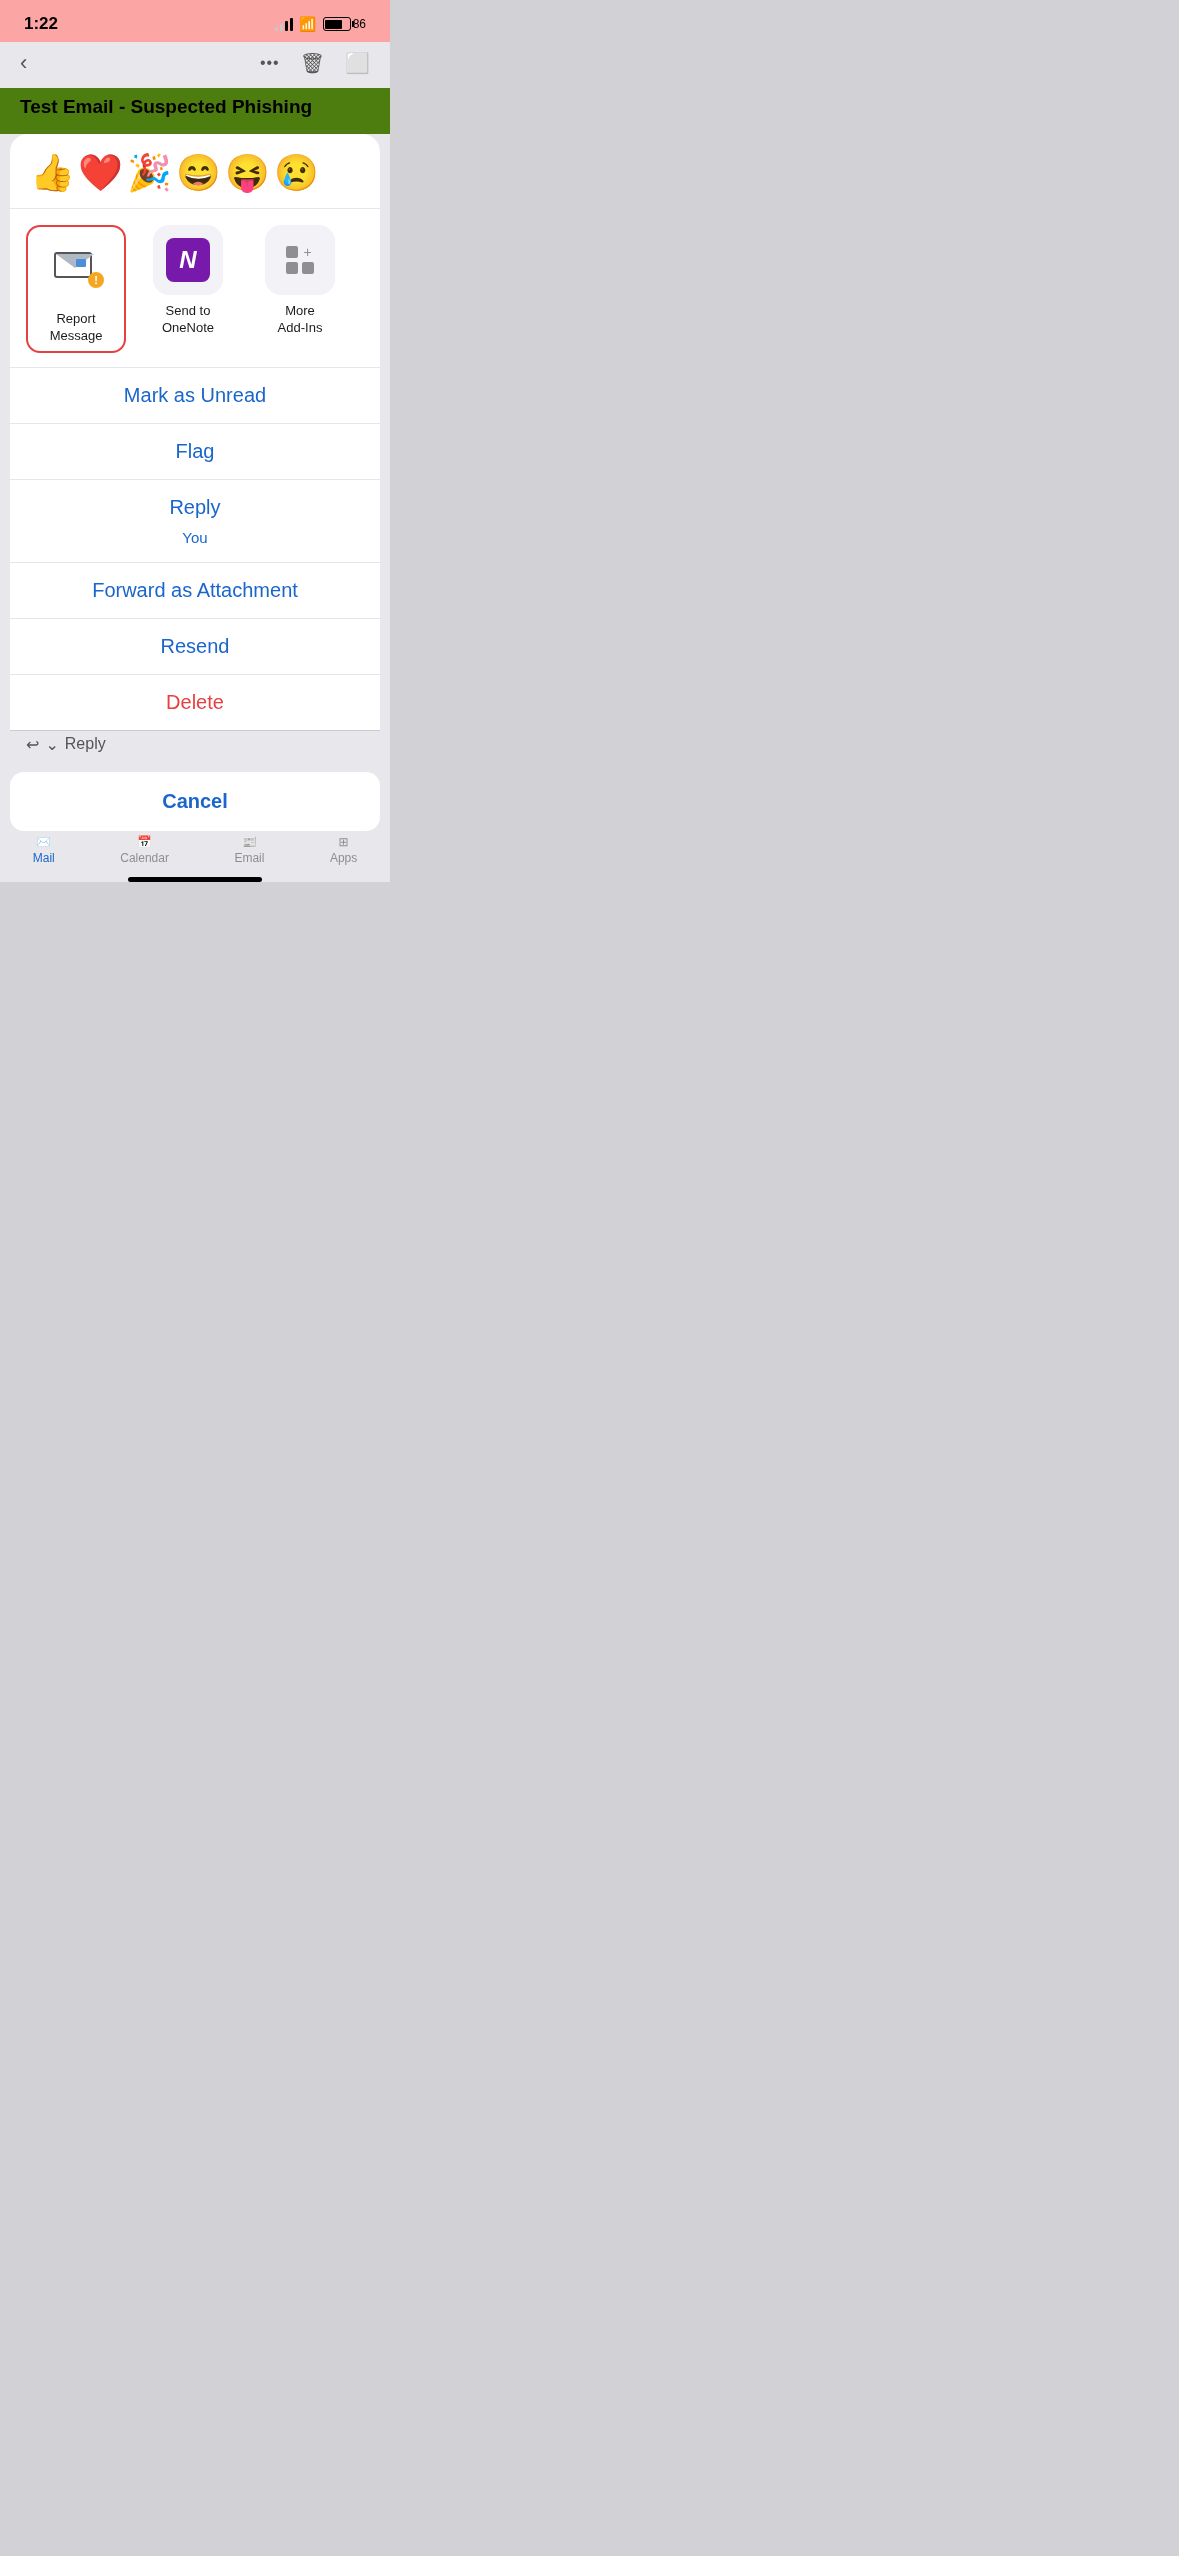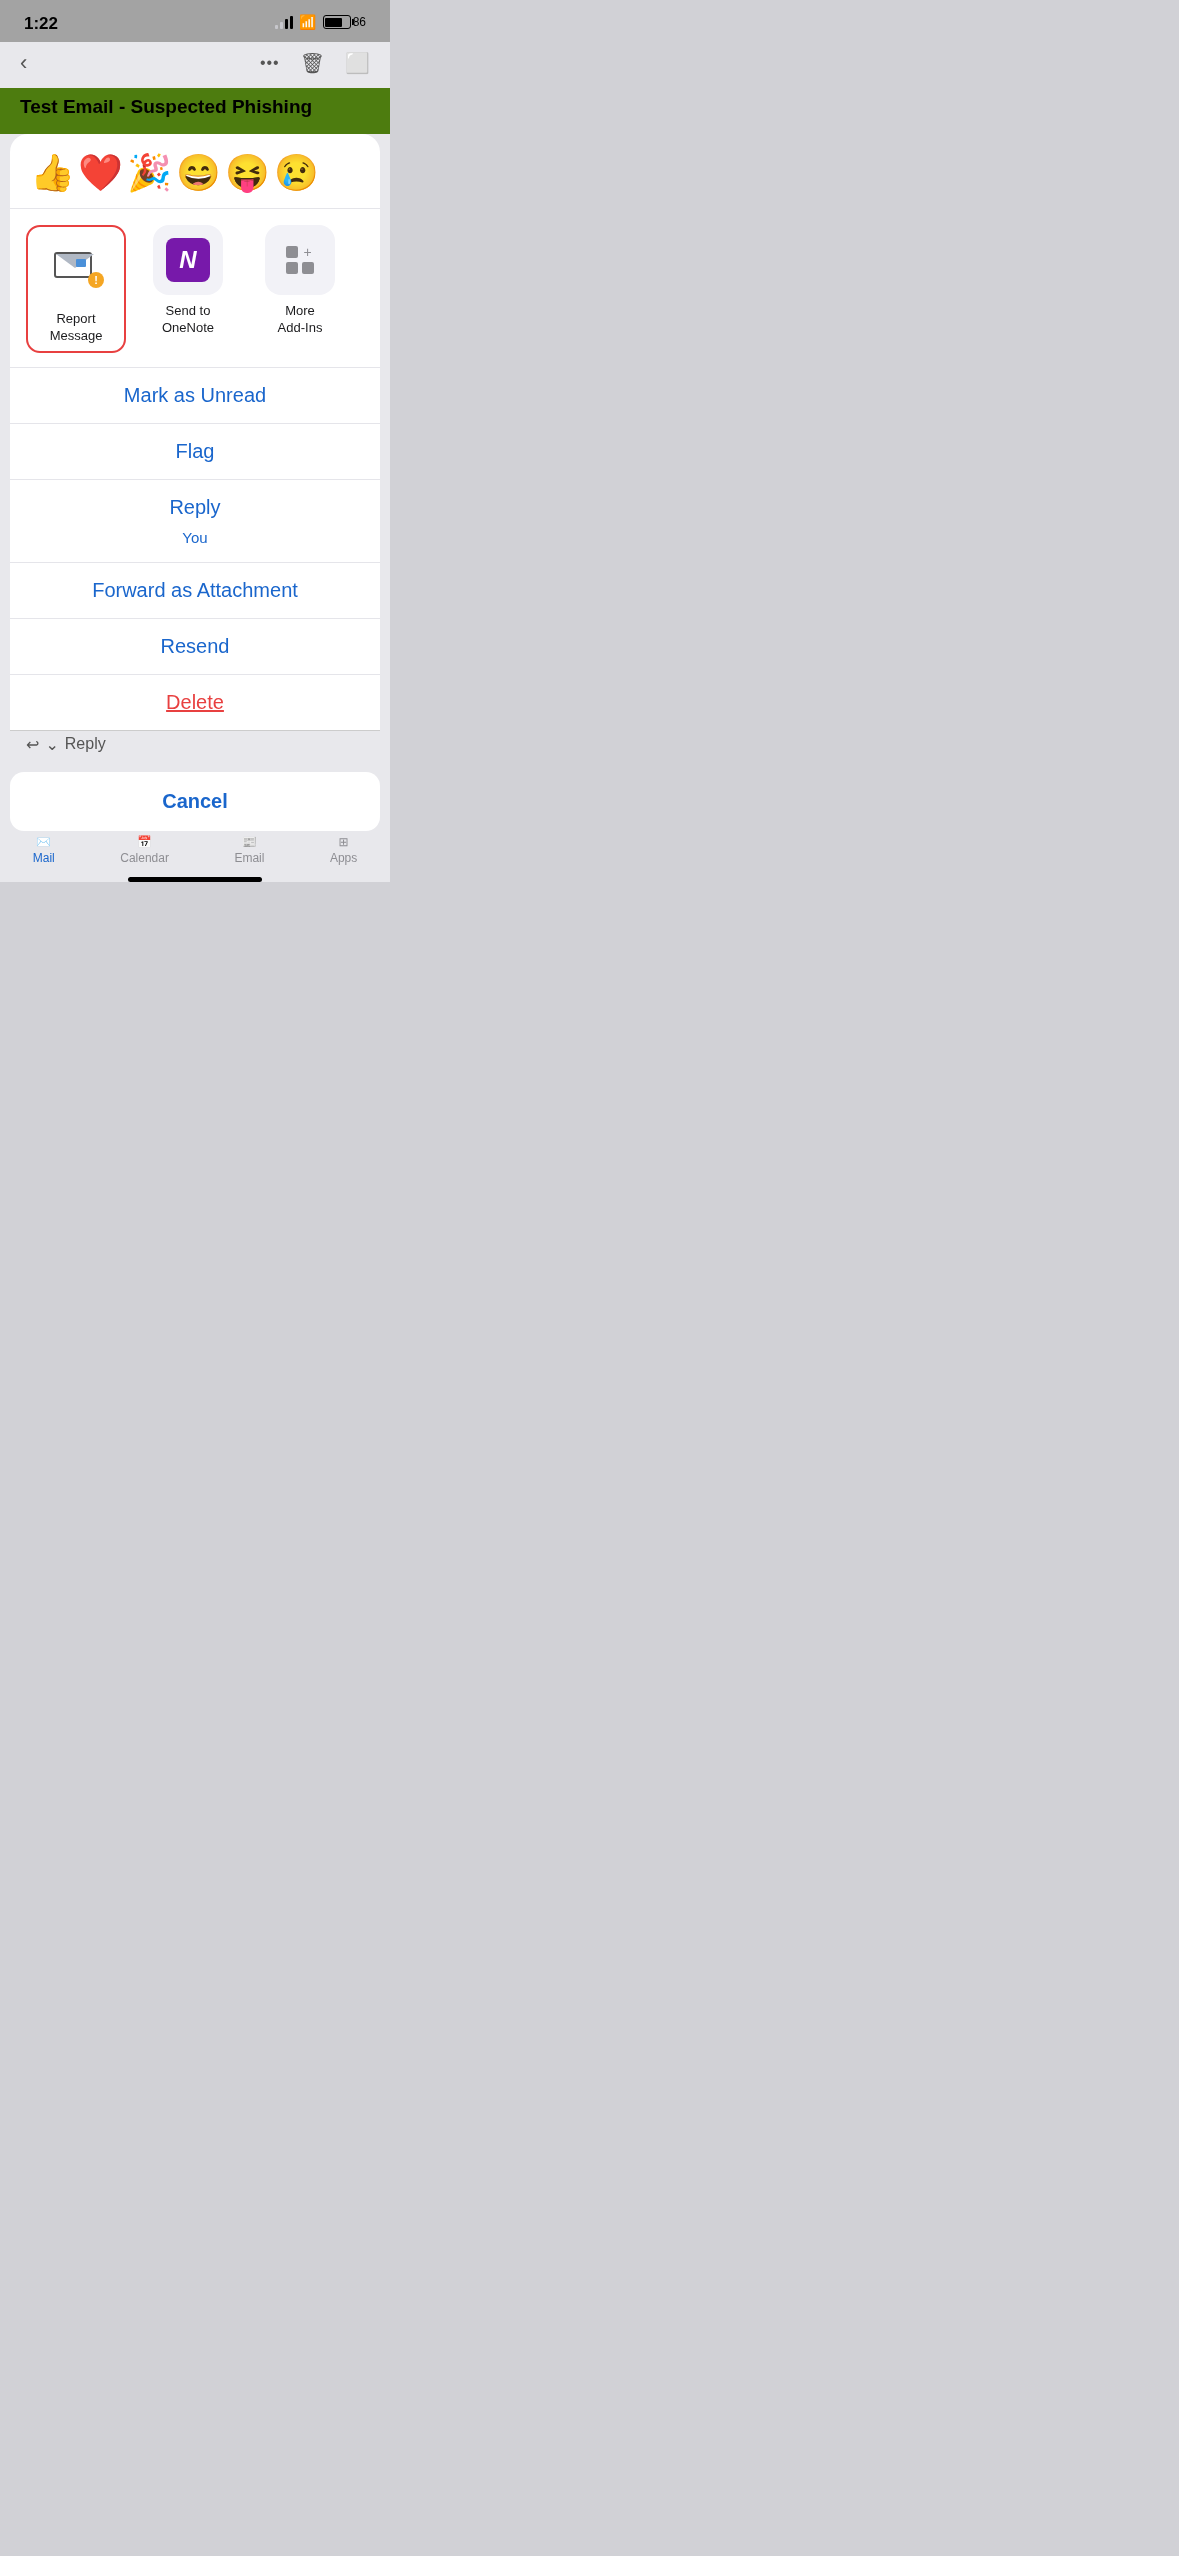--- a/index.html
+++ b/index.html
@@ -10,23 +10,23 @@
       min-height: 844px;
       background: #d1d1d6;
       font-family: -apple-system, 'SF Pro Display', 'Helvetica Neue', Arial, sans-serif;
       overflow-x: hidden;
     }
 
     
     .status-bar {
       display: flex;
       justify-content: space-between;
-      align-items: flex-start;
+      align-items: center;
       padding: 14px 24px 8px;
-      background: #a3a3a3;
+      background: #fca5a5;
     }
     .status-time {
       font-size: 17px;
       font-weight: 600;
       color: #000;
     }
     .status-icons {
       display: flex;
       align-items: center;
       gap: 6px;
@@ -301,21 +301,20 @@
       font-size: 20px;
       color: #1a66cc;
     }
     .menu-item-sub {
       font-size: 15px;
       color: #1a66cc;
       margin-top: 10px;
     }
     .menu-item-label.red {
       color: #e84040;
-      text-decoration: underline;
     }
 
     
     .cancel-sheet {
       background: #fff;
       border-radius: 14px;
       margin: 10px 10px 0;
       padding: 18px 20px;
       display: flex;
       align-items: center;

